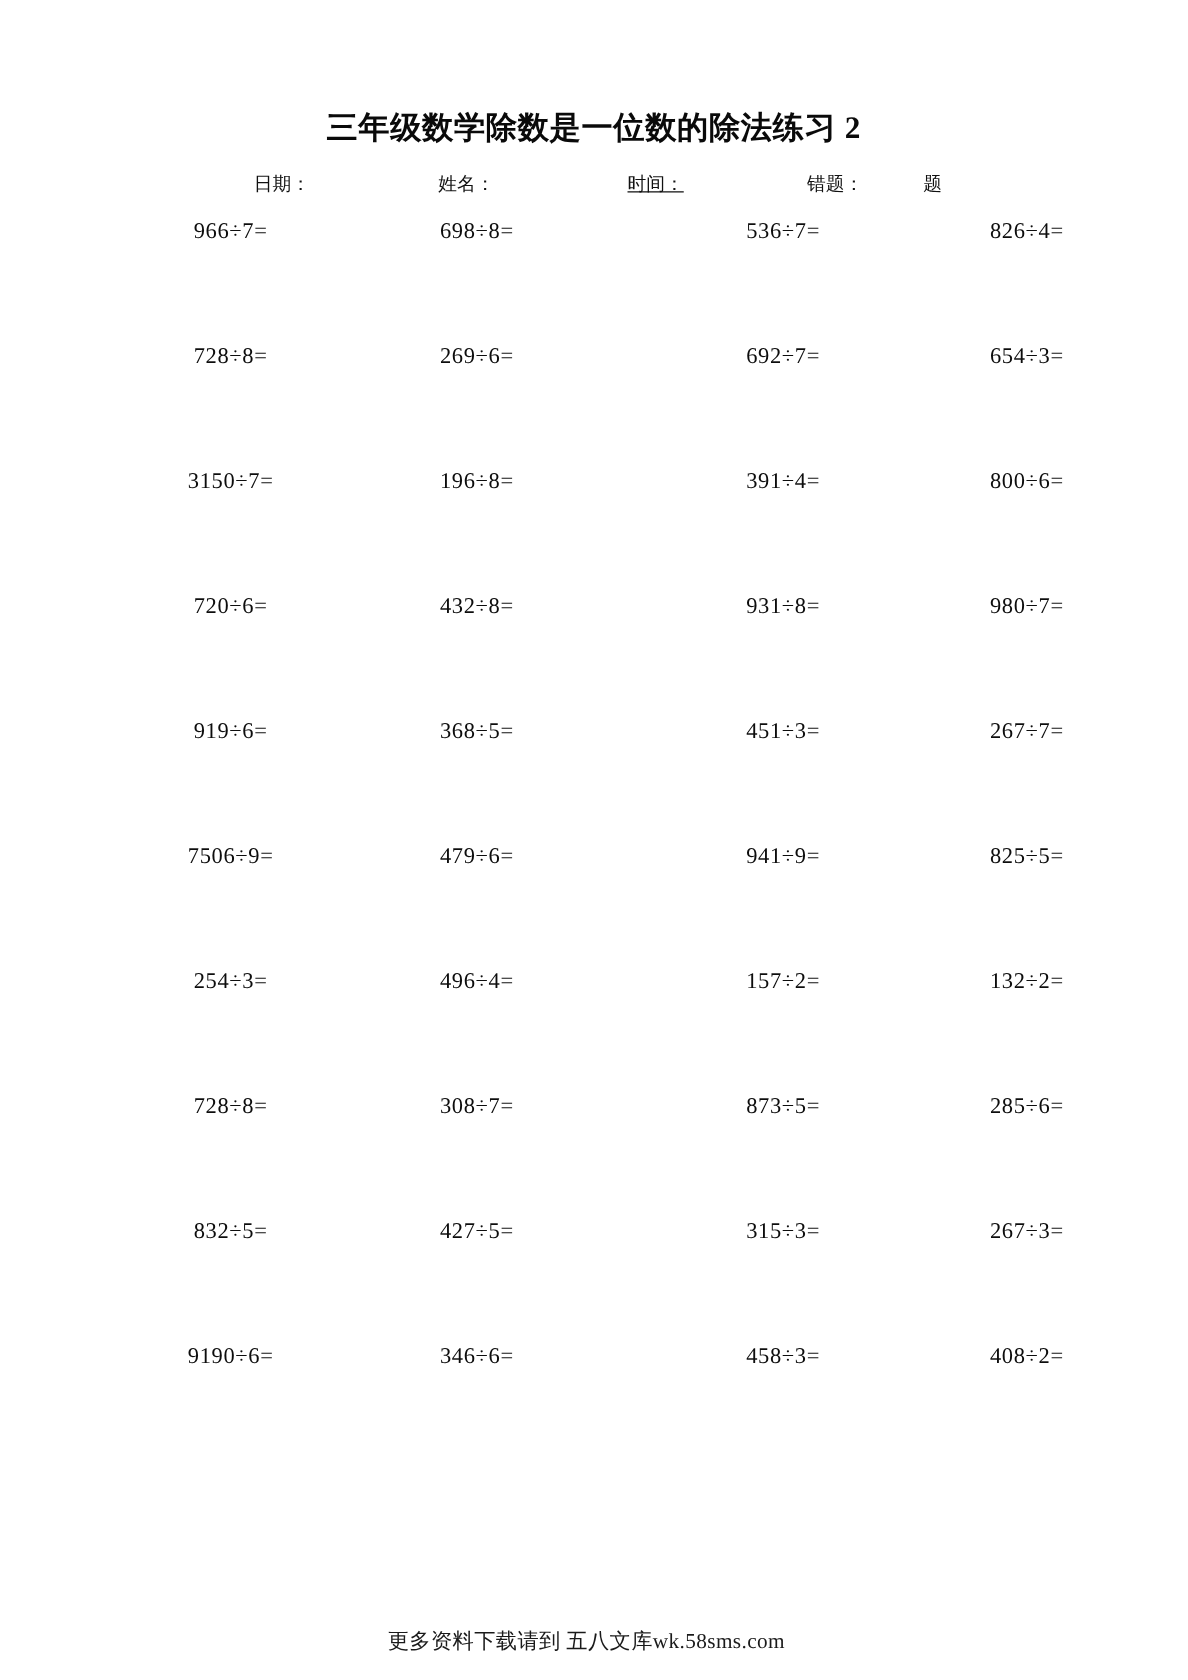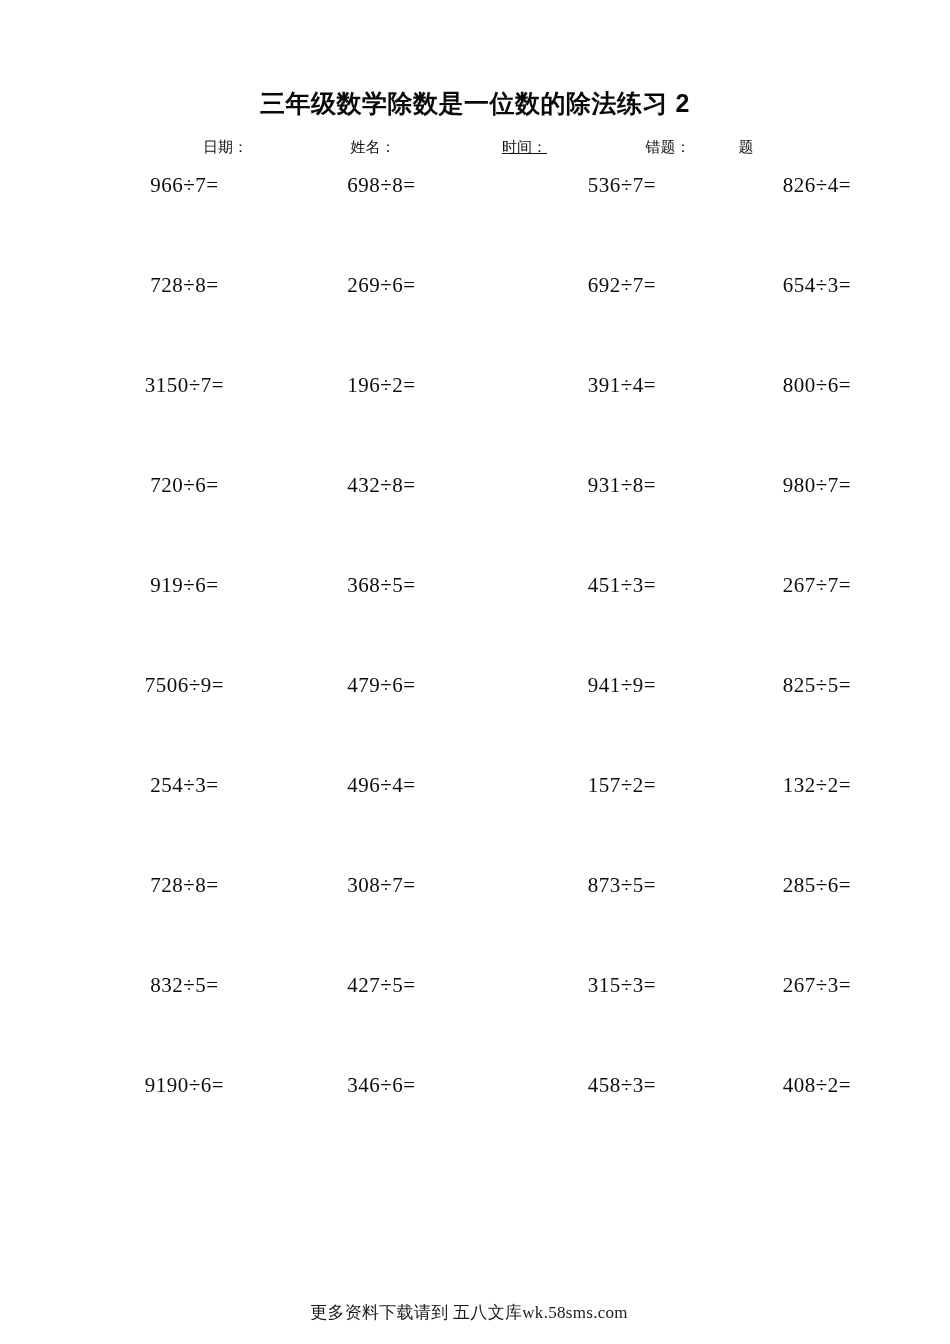--- a/index.html
+++ b/index.html
@@ -16,21 +16,21 @@
     overflow: hidden;
   }
   .page {
     width: 950px;
     height: 1344px;
     position: relative;
     box-sizing: border-box;
   }
   .worksheet-title {
     text-align: center;
-    font-family: Liberation Sans, sans-serif;
+    font-family: Liberation Serif, serif;
     font-weight: bold;
     font-size: 25px;
     letter-spacing: 0.5px;
     margin: 0;
     padding-top: 88px;
     line-height: 1.2;
     color: #0a0a0a;
   }
   .meta-row {
     display: flex;
@@ -60,21 +60,21 @@
     padding-top: 18px;
     width: 760px;
   }
   .prob-row {
     display: flex;
     height: 100px;
     align-items: flex-start;
   }
   .prob-cell {
     flex: 1 1 0;
-    font-size: 21px;
+    font-size: 18px;
     line-height: 1;
     white-space: nowrap;
     letter-spacing: 0.5px;
     color: #0d0d0d;
   }
   .prob-cell.col1 { text-align: center; padding-right: 18px; }
   .prob-cell.col2 { text-align: center; padding-right: 6px; }
   .prob-cell.col3 { text-align: right;  padding-right: 16px; }
   .prob-cell.col4 { text-align: right;  padding-right: 4px; }
 
@@ -123,21 +123,21 @@
 
     <div class="prob-row">
       <div class="prob-cell col1">728÷8=</div>
       <div class="prob-cell col2">269÷6=</div>
       <div class="prob-cell col3">692÷7=</div>
       <div class="prob-cell col4">654÷3=</div>
     </div>
 
     <div class="prob-row">
       <div class="prob-cell col1">3150÷7=</div>
-      <div class="prob-cell col2">196÷2=</div>
+      <div class="prob-cell col2">196÷8=</div>
       <div class="prob-cell col3">391÷4=</div>
       <div class="prob-cell col4">800÷6=</div>
     </div>
 
     <div class="prob-row">
       <div class="prob-cell col1">720÷6=</div>
       <div class="prob-cell col2">432÷8=</div>
       <div class="prob-cell col3">931÷8=</div>
       <div class="prob-cell col4">980÷7=</div>
     </div>

